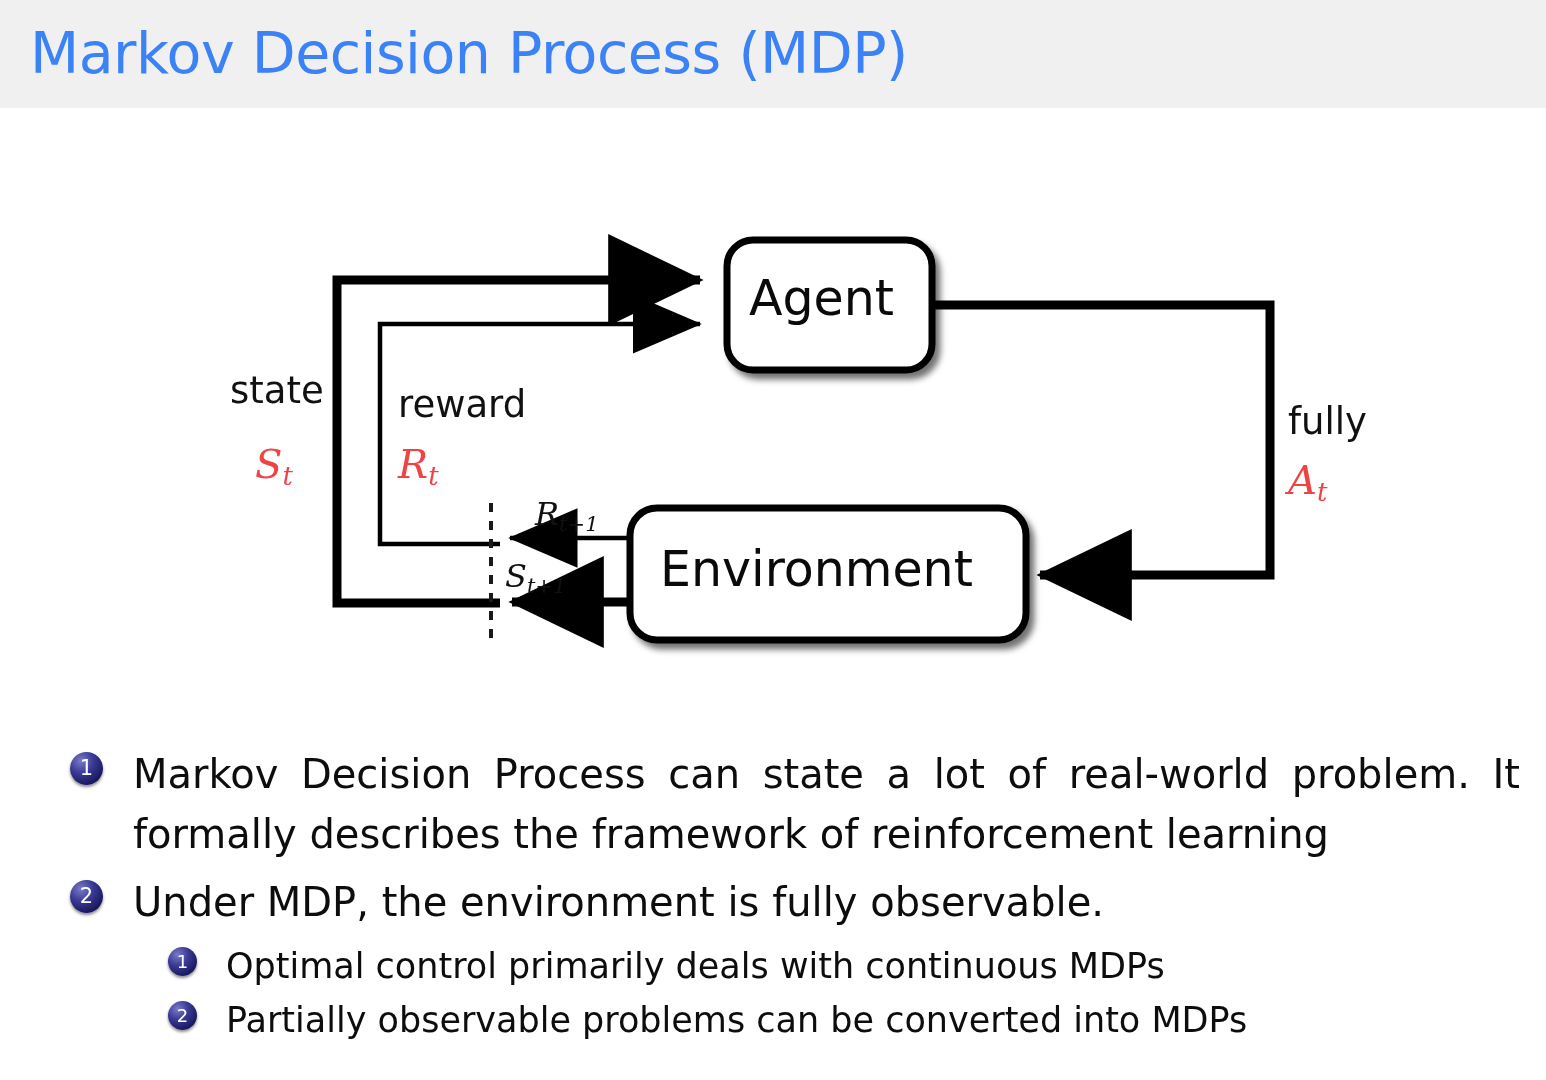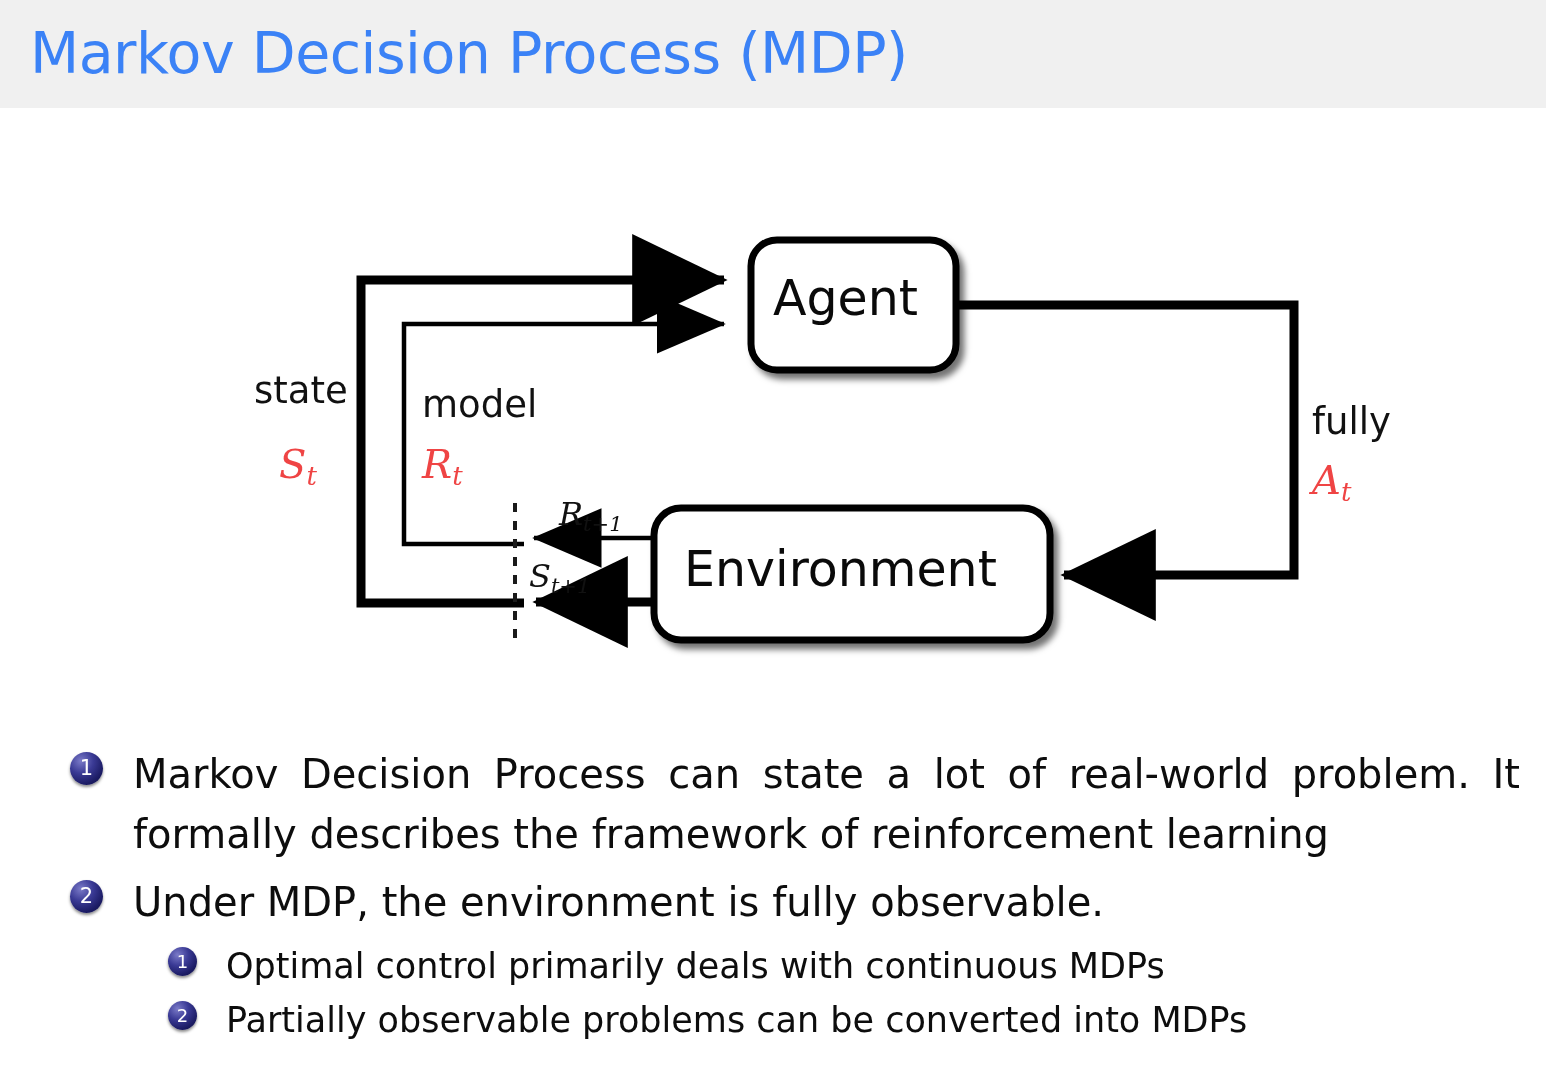--- a/index.html
+++ b/index.html
@@ -17,21 +17,21 @@
   #page-title{
     position:absolute;left:30px;top:18px;
     font-family:"DejaVu Sans","Liberation Sans",sans-serif;
     font-size:57px;line-height:70px;
     font-weight:400;color:#3b82f6;
     letter-spacing:-0.5px;
     white-space:nowrap;
   }
   
   #diagram{
-    position:absolute;left:0;top:108px;width:1352px;height:610px;margin-left:24px;
+    position:absolute;left:0;top:108px;width:1352px;height:610px;
   }
   #diagram svg{display:block;}
   .dlabel{
     position:absolute;
     font-family:"DejaVu Sans","Liberation Sans",sans-serif;
     font-size:37px;color:#111;white-space:nowrap;line-height:1;
   }
   .dmath{
     position:absolute;
     font-family:"DejaVu Serif","Liberation Serif",serif;
@@ -124,21 +124,21 @@
   </svg>
 
   <div class="boxlabel" style="left:749px;top:166px;">Agent</div>
   <div class="boxlabel" style="left:660px;top:437px;">Environment</div>
 
   <div class="dlabel" style="left:230px;top:264px;">state</div>
   <div class="dmath" style="left:255px;top:336px;">
     <span>S</span><span class="sub">t</span>
   </div>
 
-  <div class="dlabel" style="left:398px;top:278px;">model</div>
+  <div class="dlabel" style="left:398px;top:278px;">reward</div>
   <div class="dmath" style="left:398px;top:336px;">
     <span>R</span><span class="sub">t</span>
   </div>
 
   <div class="dlabel" style="left:1288px;top:295px;">fully</div>
   <div class="dmath" style="left:1288px;top:352px;">
     <span>A</span><span class="sub">t</span>
   </div>
 
   <div class="dmath-sm" style="left:535px;top:390px;">

